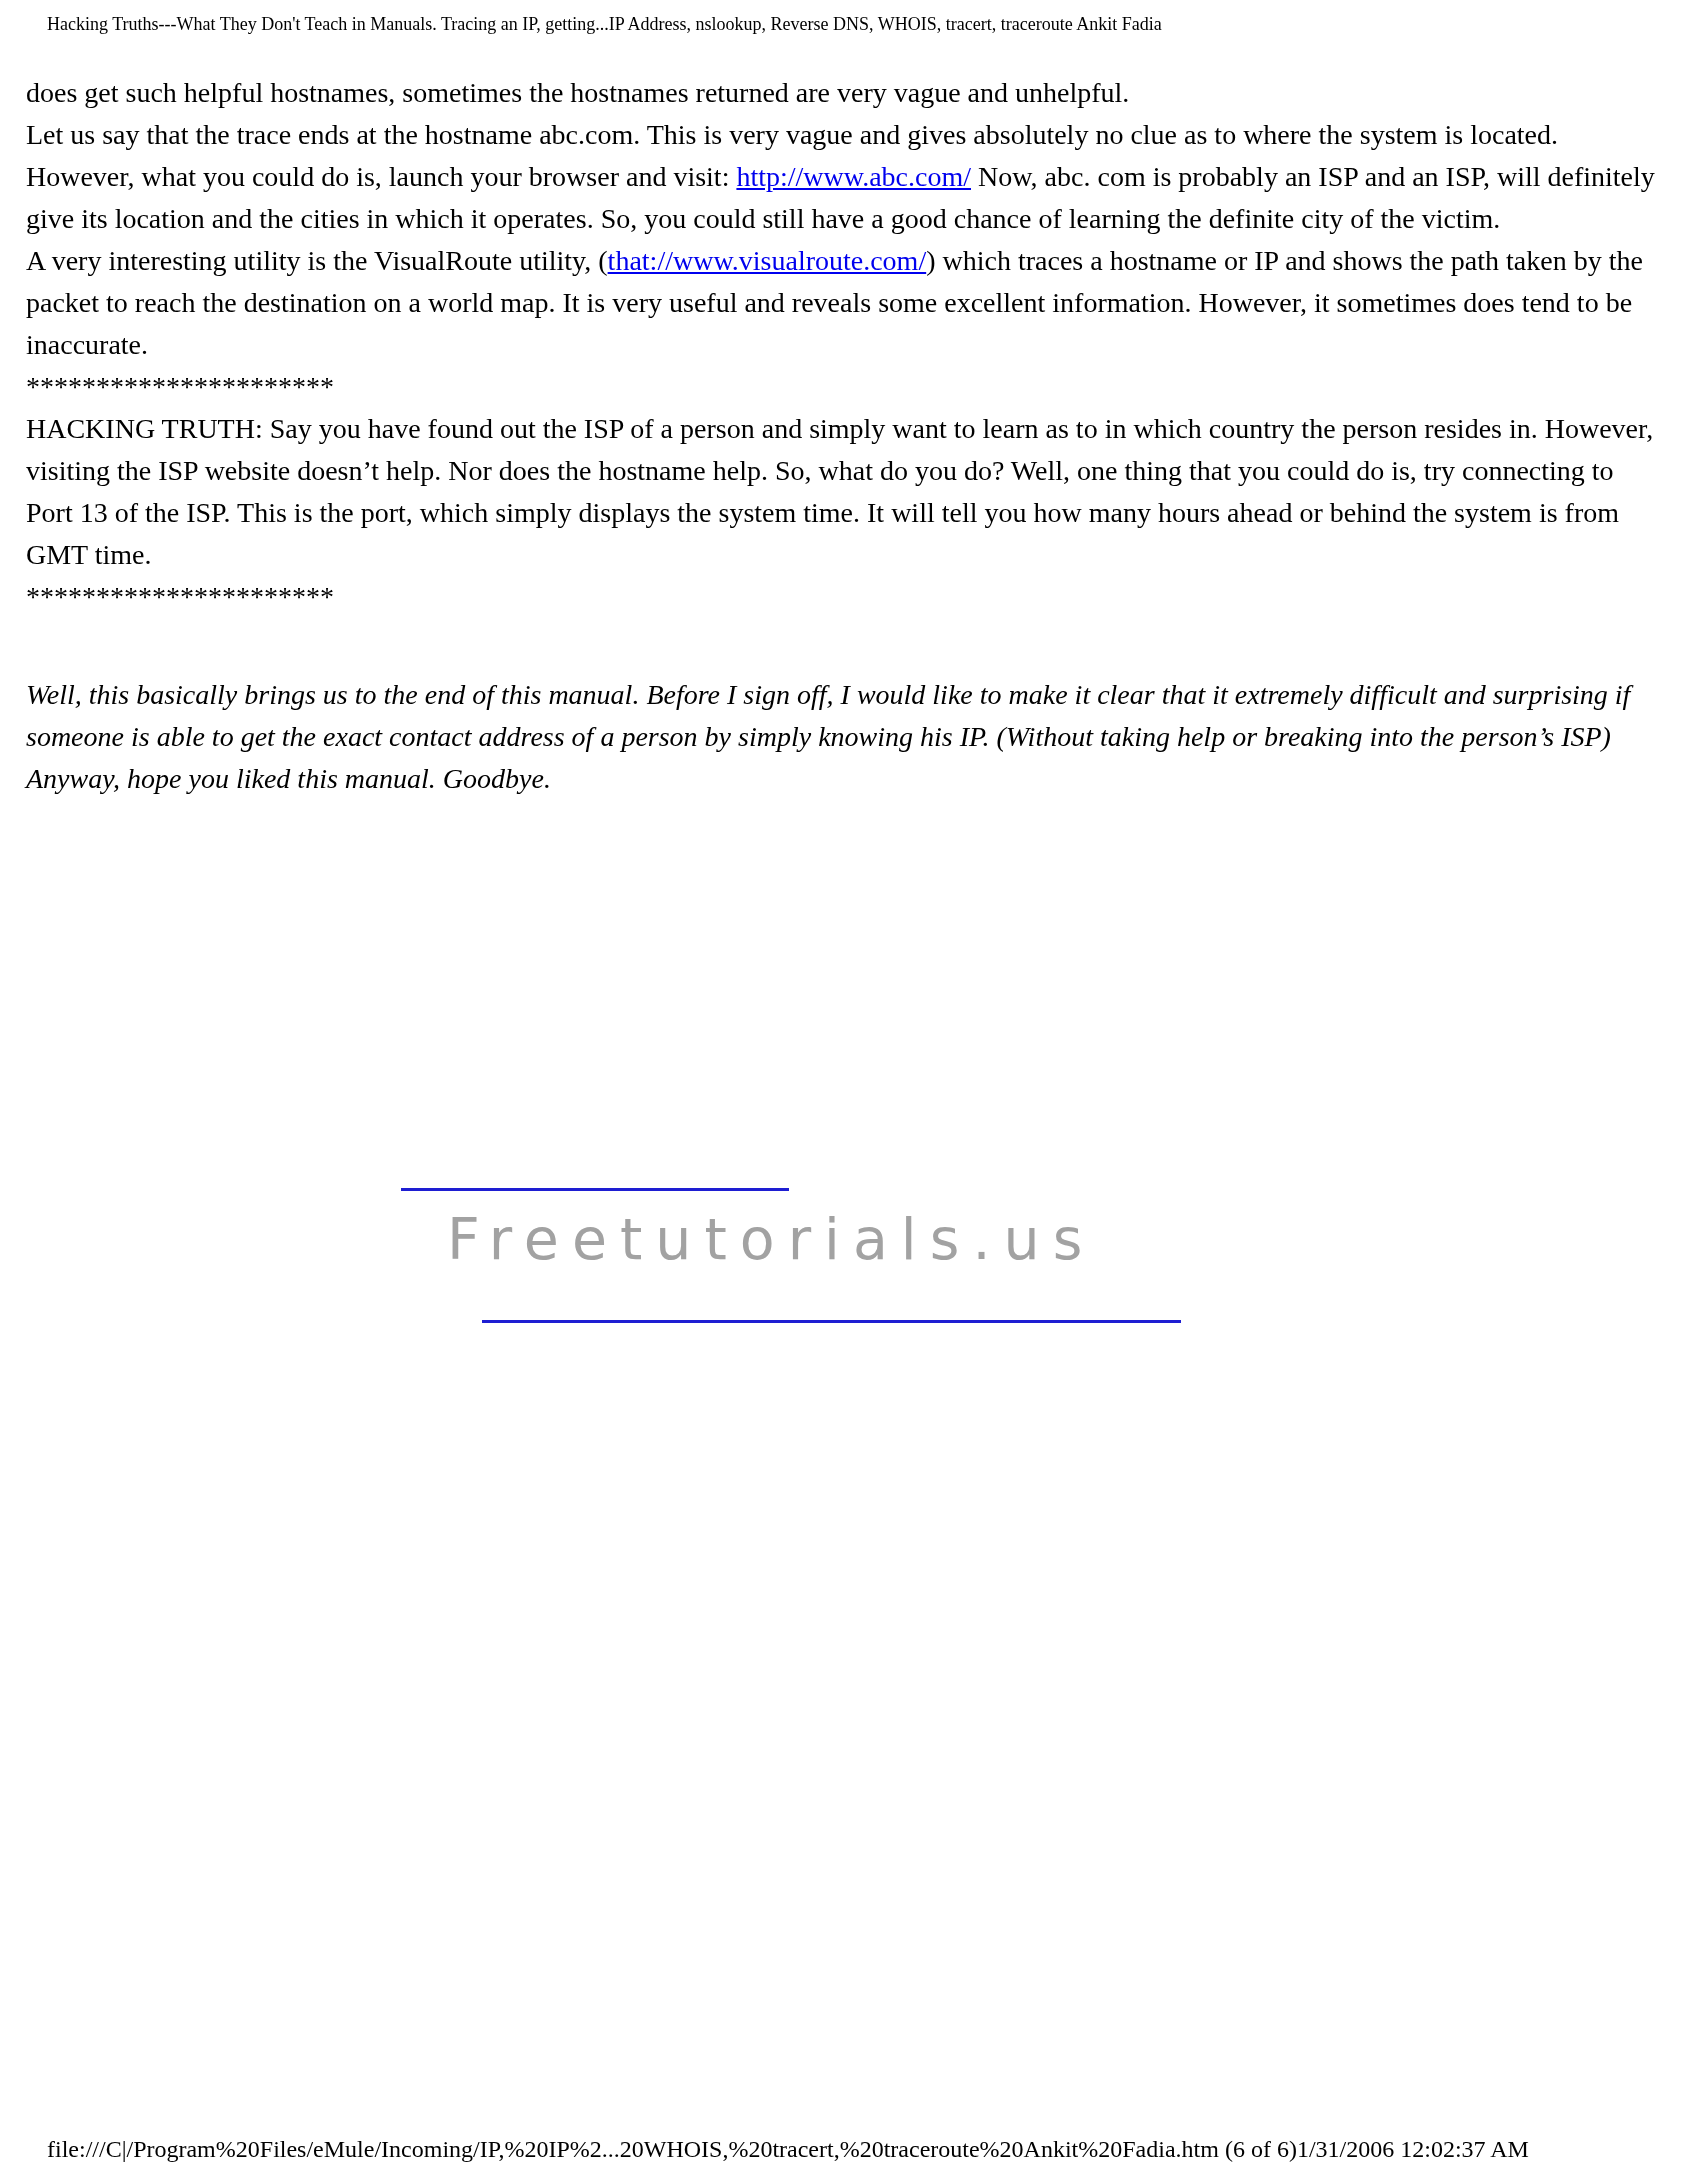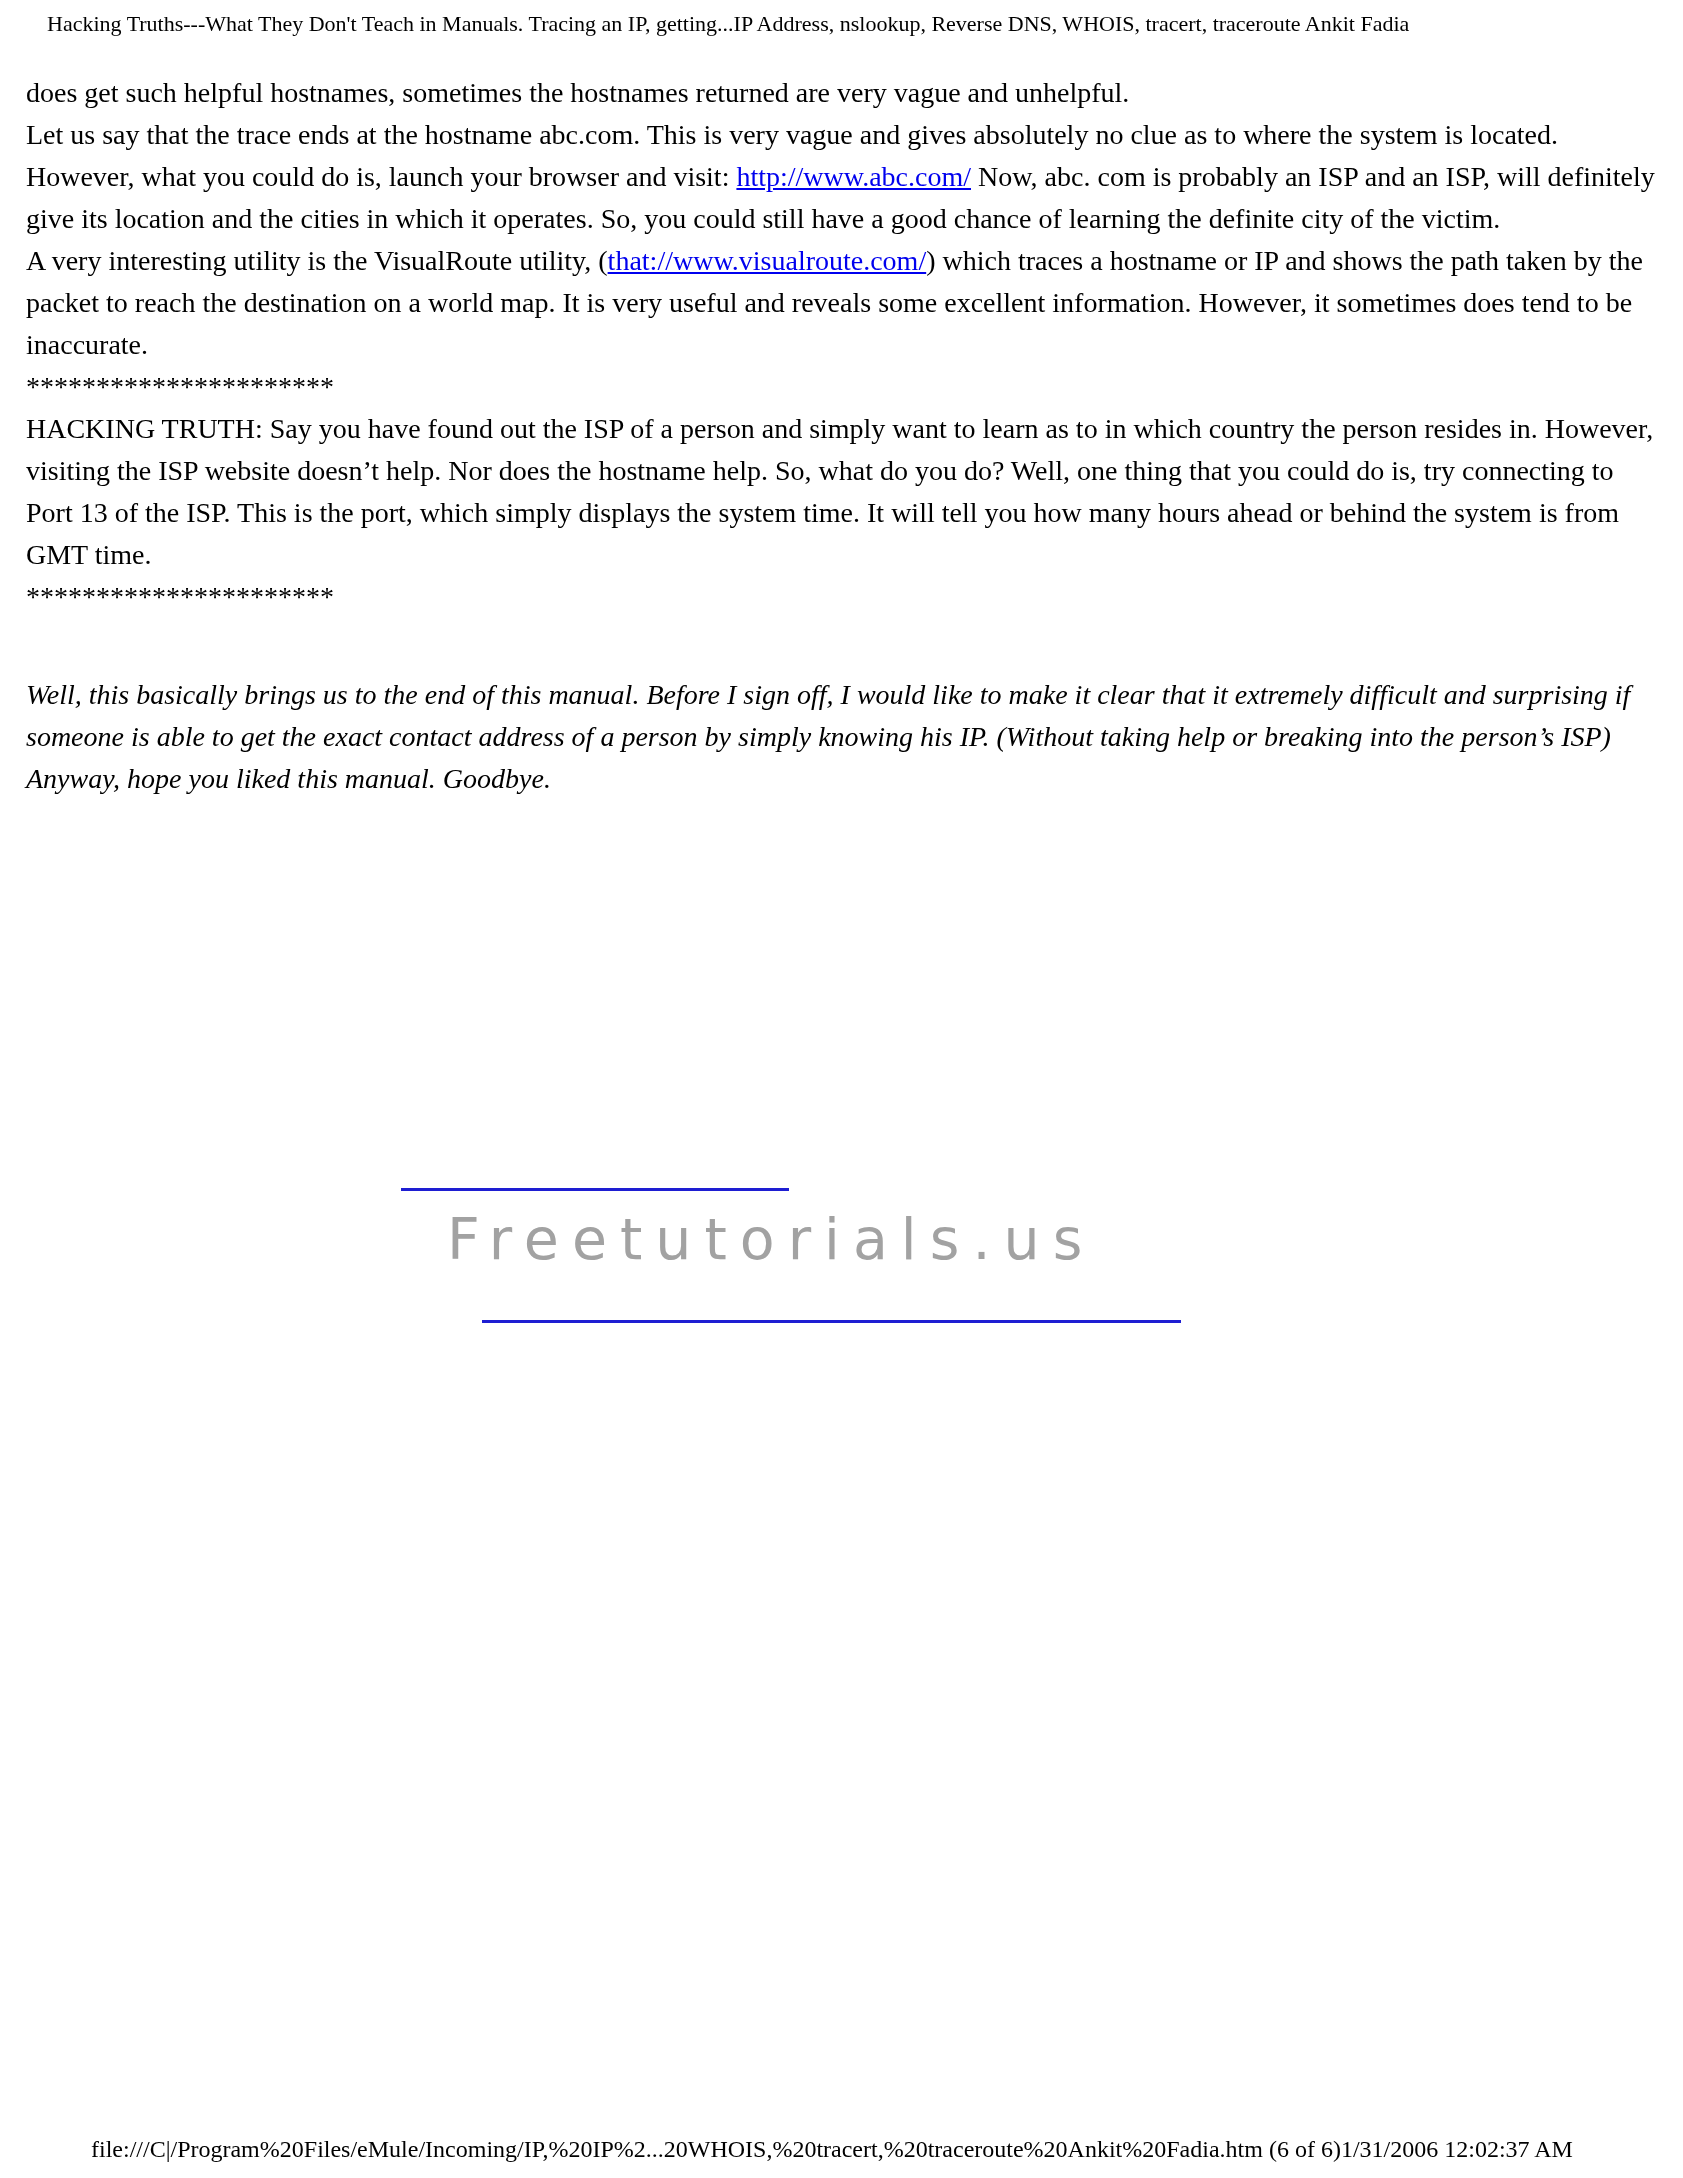--- a/index.html
+++ b/index.html
@@ -9,21 +9,21 @@
     background: #ffffff;
     position: relative;
     overflow: hidden;
     font-family: "Liberation Serif", serif;
     color: #000000;
   }
   .page-header {
     position: absolute;
     top: 11px;
     left: 47px;
-    font-size: 22px;
+    font-size: 18px;
     line-height: 26px;
     white-space: nowrap;
   }
   .content {
     position: absolute;
     top: 72px;
     left: 26px;
     width: 1632px;
     font-size: 28px;
     line-height: 42px;
@@ -66,21 +66,20 @@
     height: 3px;
     background: var(--logo-rule, #1e1ed2);
   }
   .page-footer {
     position: absolute;
     top: 2135px;
     left: 47px;
     font-size: 24px;
     line-height: 28px;
     white-space: nowrap;
-    margin-left: 44px;
   }
 </style>
 </head>
 <body>
 
 <div class="page-header">Hacking Truths---What They Don't Teach in Manuals. Tracing an IP, getting...IP Address, nslookup, Reverse DNS, WHOIS, tracert, traceroute Ankit Fadia</div>
 
 <div class="content">
 
   <p class="para first">

